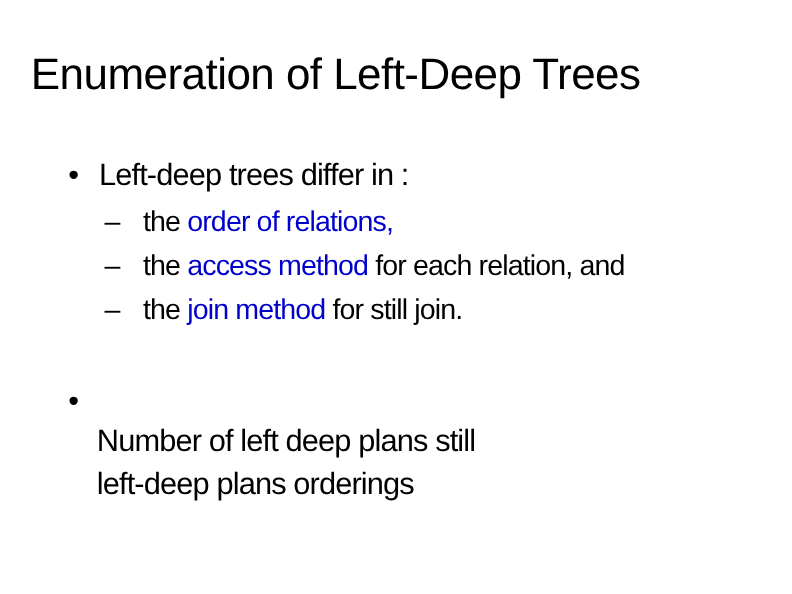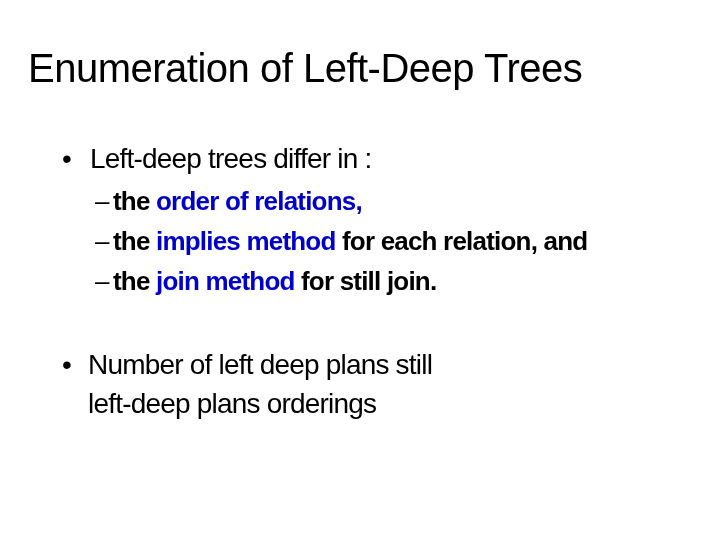--- a/index.html
+++ b/index.html
@@ -48,29 +48,29 @@
   .b1 .text { margin-left: 28px; }
   .subs {
     position: absolute;
     left: 95px;
     top: 181px;
     font-size: 26px;
     line-height: 40px;
     letter-spacing: -0.8px;
   }
   .srow { position: relative; }
-  .srow .text { margin-left: 18px; font-weight: bold; }
+  .srow .text { margin-left: 35px; }
   .b2 {
     left: 62px;
     top: 346px;
     font-size: 28px;
     line-height: 38.5px;
     letter-spacing: -0.8px;
   }
-  .b2 .text { margin-left: 26px; }
+  .b2 .text { margin-left: 26px; margin-top: 36px; }
   .t, .line { white-space: pre-wrap; }
   .line { display: block; }
   .hl { color: var(--hl); }
 </style>
 </head>
 <body>
 
 <div class="slide">
 
   <h1 class="title">Enumeration of Left-Deep Trees</h1>
@@ -82,21 +82,21 @@
 
   <div class="subs">
 
     <div class="srow">
       <span class="marker">–</span>
       <div class="text"><span class="t">the </span><span class="t hl">order of relations,</span><span class="t"></span></div>
     </div>
 
     <div class="srow">
       <span class="marker">–</span>
-      <div class="text"><span class="t">the </span><span class="t hl">implies method</span><span class="t"> for each relation, and</span></div>
+      <div class="text"><span class="t">the </span><span class="t hl">access method</span><span class="t"> for each relation, and</span></div>
     </div>
 
     <div class="srow">
       <span class="marker">–</span>
       <div class="text"><span class="t">the </span><span class="t hl">join method</span><span class="t"> for still join.</span></div>
     </div>
 
   </div>
 
   <div class="row b2">

